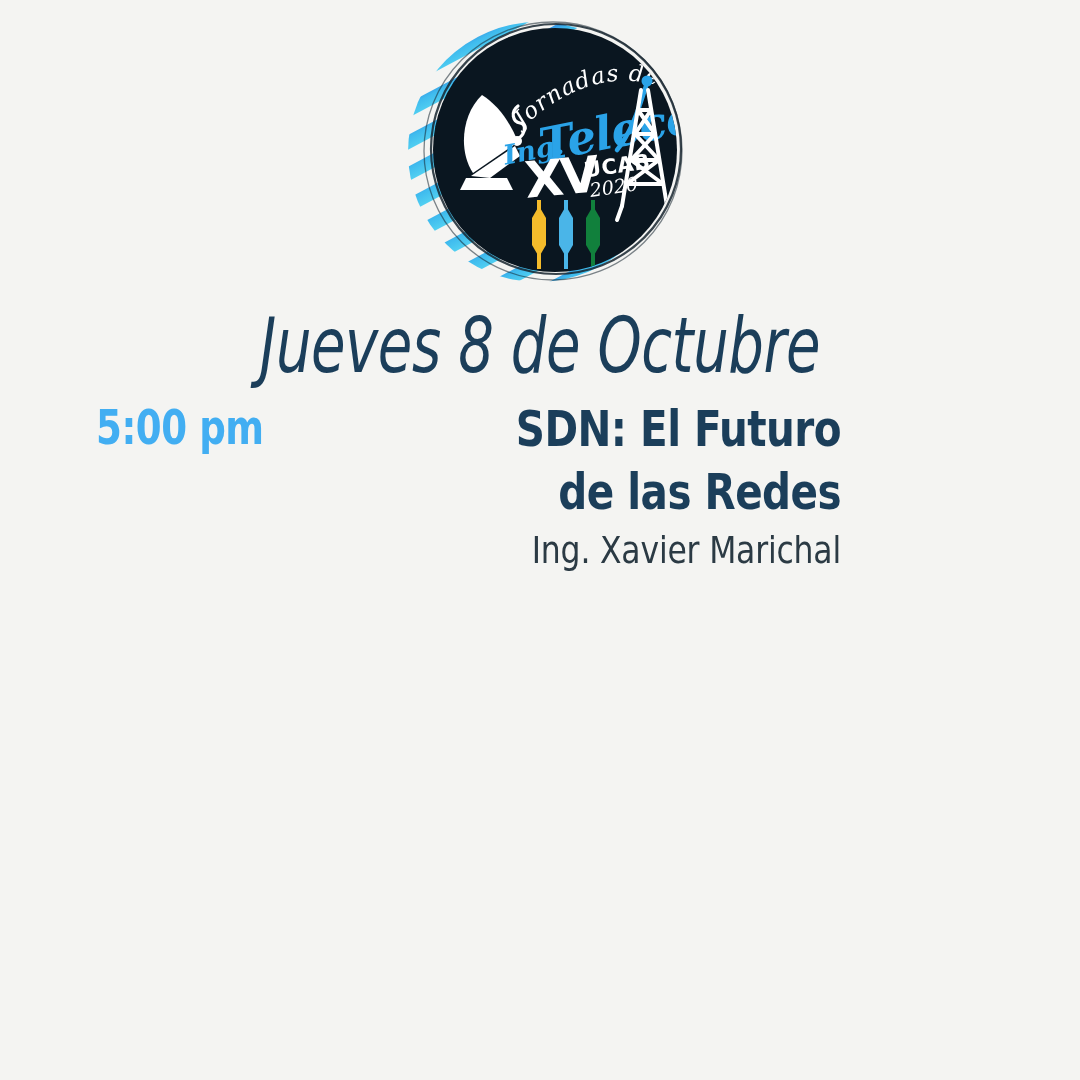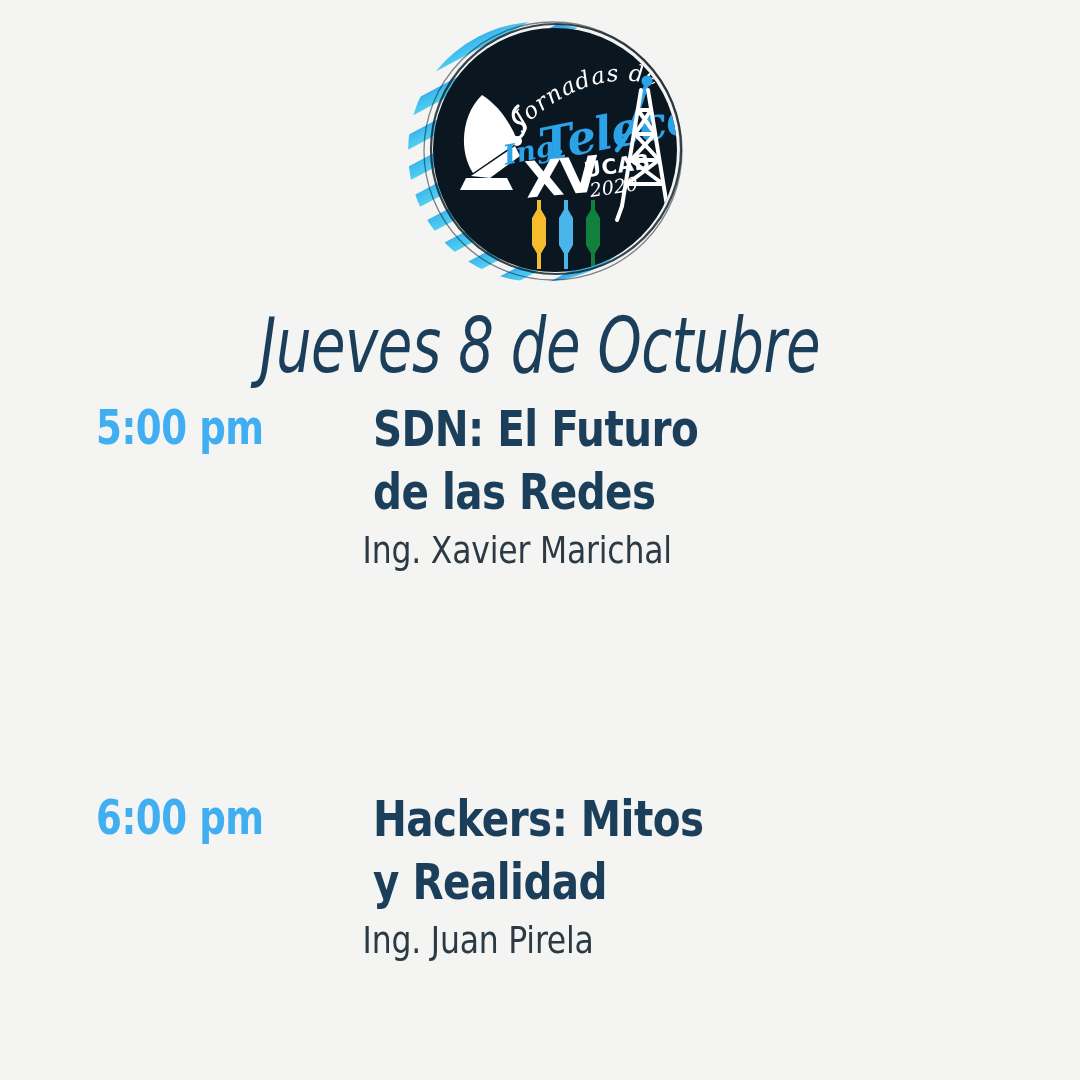--- a/index.html
+++ b/index.html
@@ -76,21 +76,21 @@
     letter-spacing: -0.5px;
     transform: scaleX(0.86);
     transform-origin: left center;
     white-space: nowrap;
   }
   .session-body {
     position: absolute;
     right: 67px;
     top: 0;
     width: 520px;
-    text-align: left;
+    text-align: right;
   }
   .session-title {
     font-family: "DejaVu Sans Condensed", "Liberation Sans Narrow", "Liberation Sans", sans-serif;
     font-weight: 700;
     font-size: 50px;
     line-height: 63px;
     color: #1b3e5a;
     letter-spacing: -0.6px;
     transform: scaleX(0.9);
     transform-origin: right center;
@@ -221,22 +221,14 @@
 
   <div class="session" id="session-0">
     <div class="session-time">5:00 pm</div>
     <div class="session-body">
       <div class="session-title">SDN: El Futuro</div>
       <div class="session-title">de las Redes</div>
       <div class="session-speaker">Ing. Xavier Marichal</div>
     </div>
   </div>
 
-  <div class="session" id="session-1">
-    <div class="session-time">6:00 pm</div>
-    <div class="session-body">
-      <div class="session-title">Hackers: Mitos</div>
-      <div class="session-title">y Realidad</div>
-      <div class="session-speaker">Ing. Juan Pirela</div>
-    </div>
-  </div>
 
 </div>
 
 </body></html>

